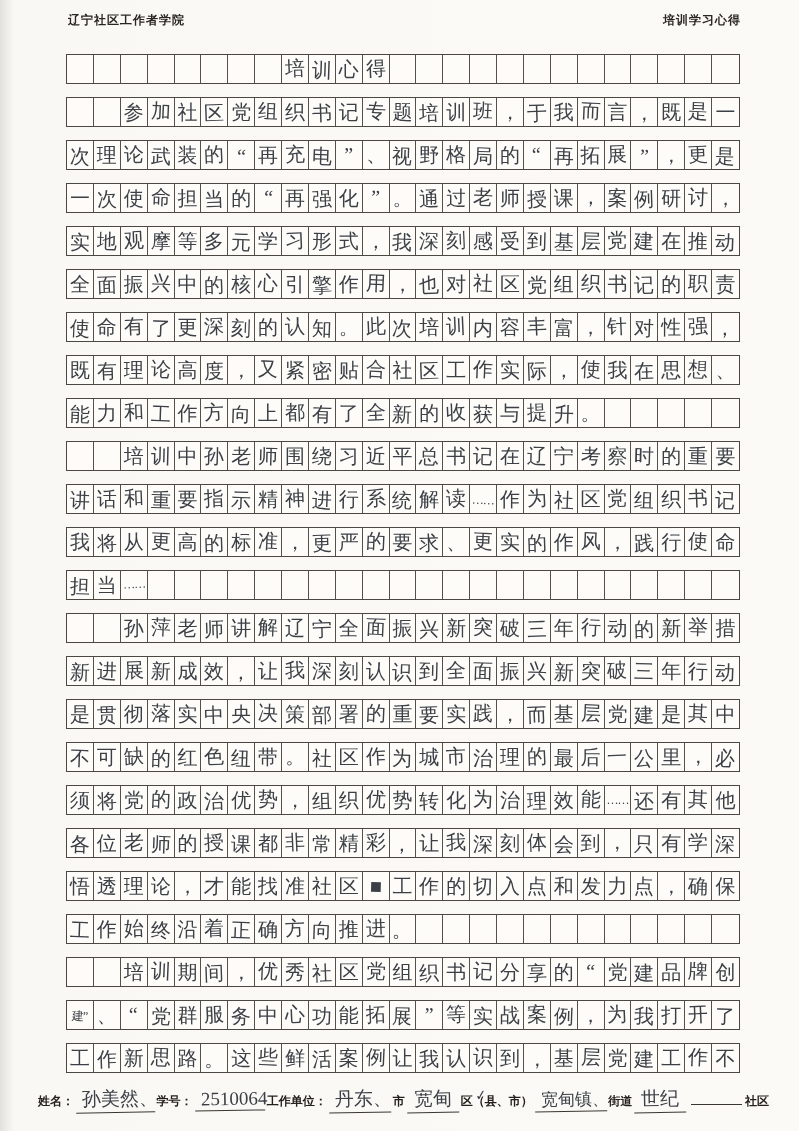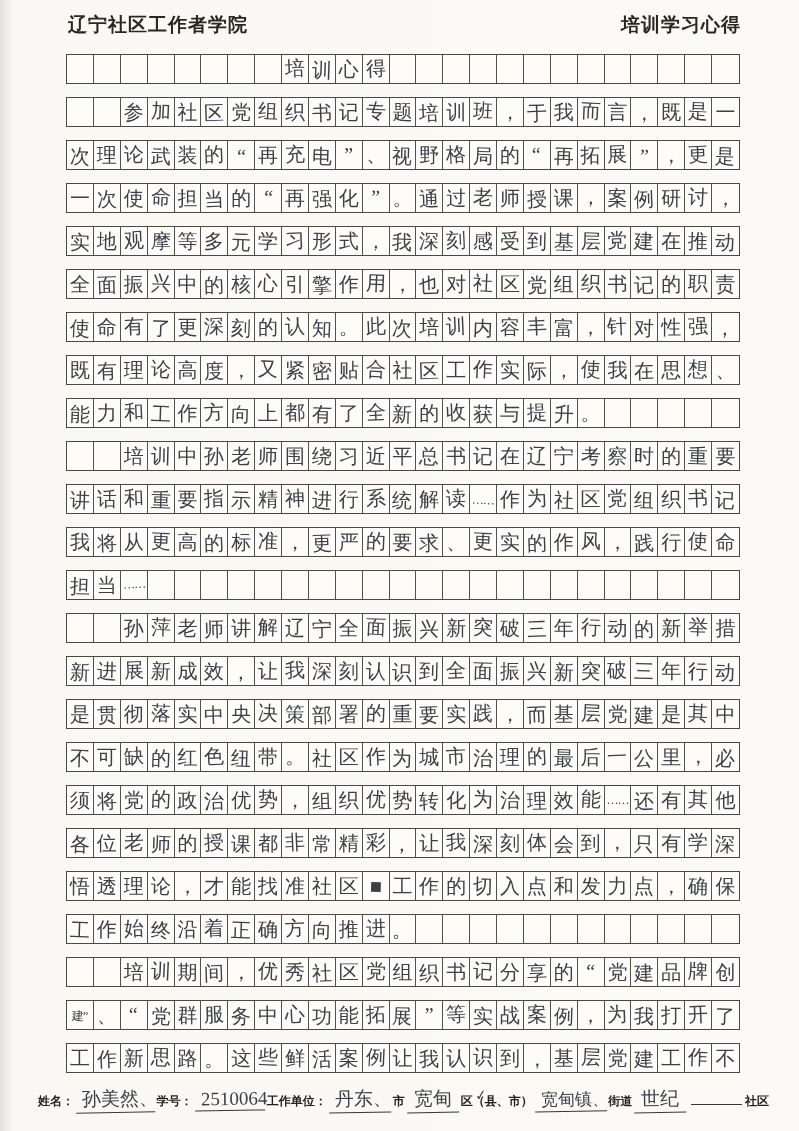--- a/index.html
+++ b/index.html
@@ -12,21 +12,21 @@
   .page{
     position:relative;
     width:799px;height:1131px;
     background:linear-gradient(90deg,#e3e1dd 0px,#f9f8f5 14px,#fbfaf7 100%);
     box-sizing:border-box;
   }
   
   .header{
     position:absolute;top:12px;left:68px;right:58px;
     display:flex;justify-content:space-between;align-items:baseline;
-    font-size:19px;font-weight:700;color:#2a2723;
+    font-size:12px;font-weight:700;color:#2a2723;
     letter-spacing:1px;
   }
   
   .manuscript{position:absolute;top:54px;left:66px;}
   .row{
     display:flex;
     border:1px solid #4b4741;
     width:672px;height:28px;
     margin-bottom:13px;
     background:#fdfcf9;

